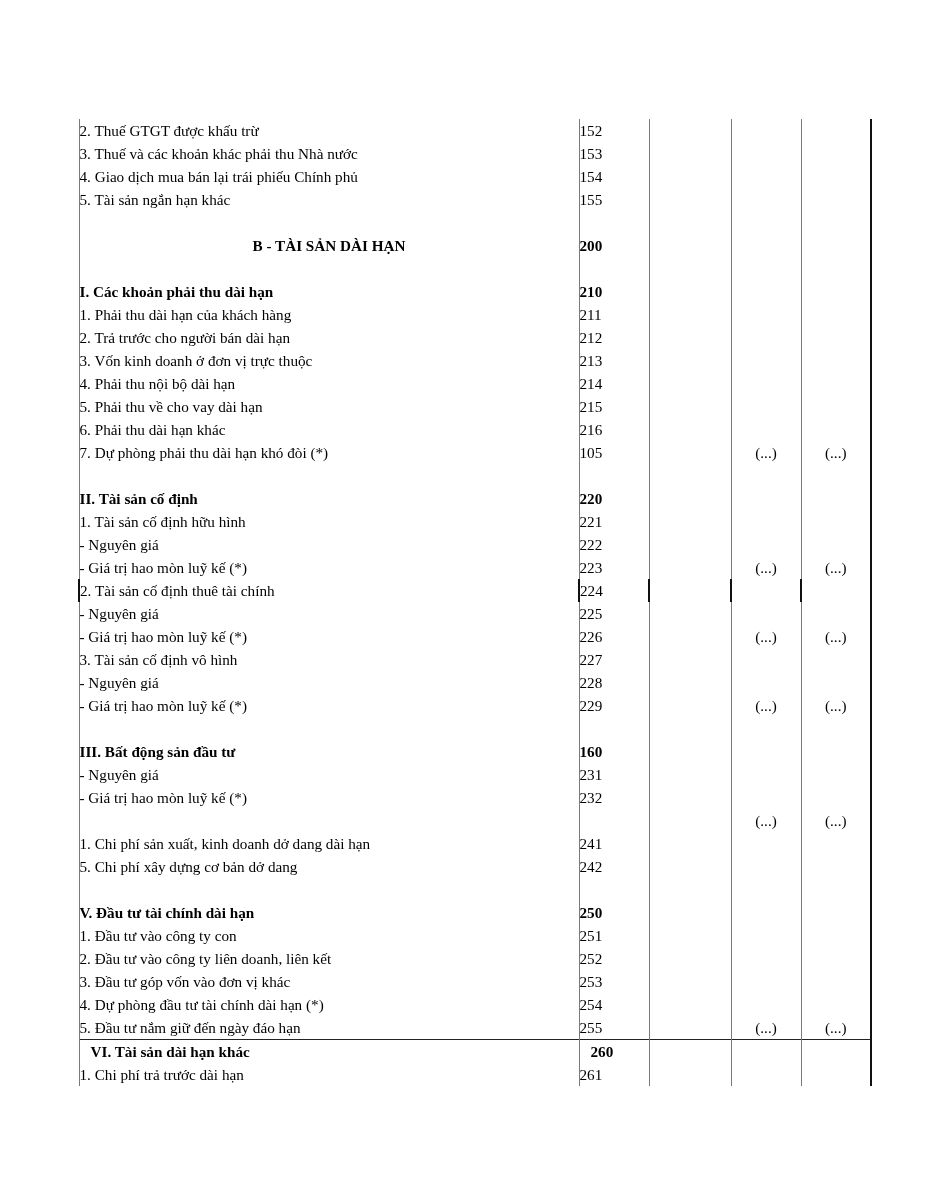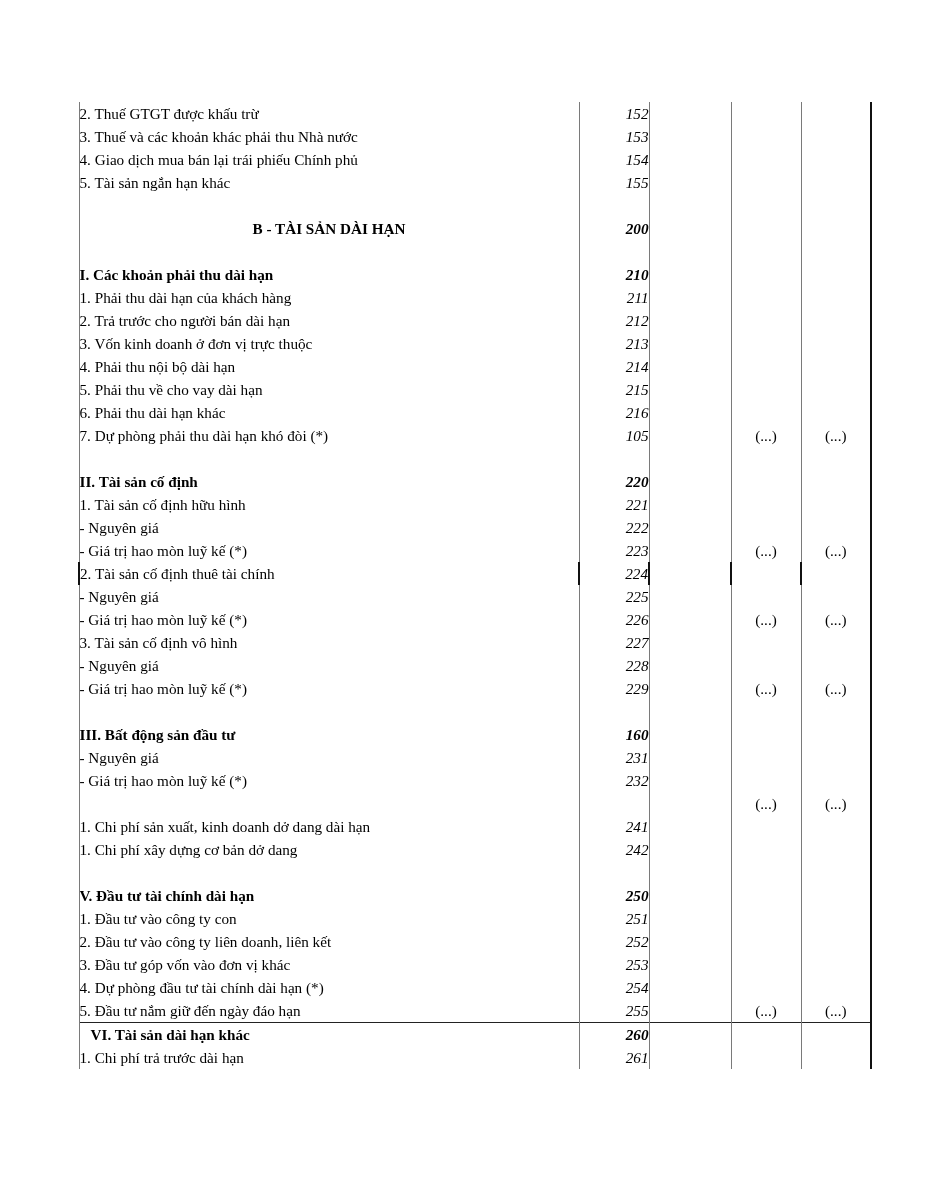--- a/index.html
+++ b/index.html
@@ -12,21 +12,21 @@
     height: 1200px;
     position: relative;
     font-family: "Liberation Serif", "DejaVu Serif", serif;
     color: #000000;
     overflow: hidden;
   }
 
   #sheet {
     position: absolute;
     left: 78px;
-    top: 102px;
+    top: 119px;
     width: 792px;
   }
 
   table.bs {
     border-collapse: collapse;
     table-layout: fixed;
     width: 792px;
     font-size: 15.2px;
   }
 
@@ -46,22 +46,21 @@
   }
 
   
   td.desc {
     border-left: 1.3px solid #7a7a7a;
     border-right: 1.3px solid #7a7a7a;
     padding-left: 9px;
   }
   td.code {
     border-right: 1.3px solid #7a7a7a;
-    text-align: right;
-    font-style: italic;
+    text-align: left;
   }
   td.note {
     border-right: 1.3px solid #7a7a7a;
   }
   td.val1 {
     border-right: 1.3px solid #7a7a7a;
     text-align: center;
   }
   td.val2 {
     border-right: 2.2px solid #111111;
@@ -318,21 +317,21 @@
           <td class="val2">(...)</td>
         </tr>
         <tr>
           <td class="desc ind0">1. Chi phí sản xuất, kinh doanh dở dang dài hạn</td>
           <td class="code">241</td>
           <td class="note"></td>
           <td class="val1"></td>
           <td class="val2"></td>
         </tr>
         <tr>
-          <td class="desc ind0">1. Chi phí xây dựng cơ bản dở dang</td>
+          <td class="desc ind0">5. Chi phí xây dựng cơ bản dở dang</td>
           <td class="code">242</td>
           <td class="note"></td>
           <td class="val1"></td>
           <td class="val2"></td>
         </tr>
         <tr>
           <td class="desc ind0"></td>
           <td class="code"></td>
           <td class="note"></td>
           <td class="val1"></td>

